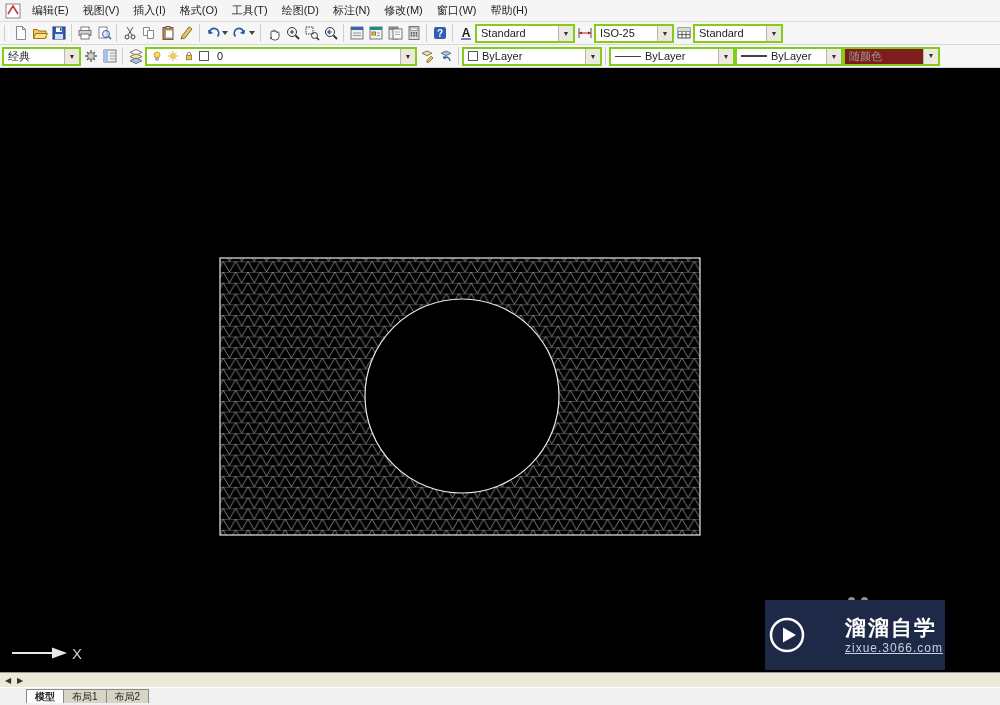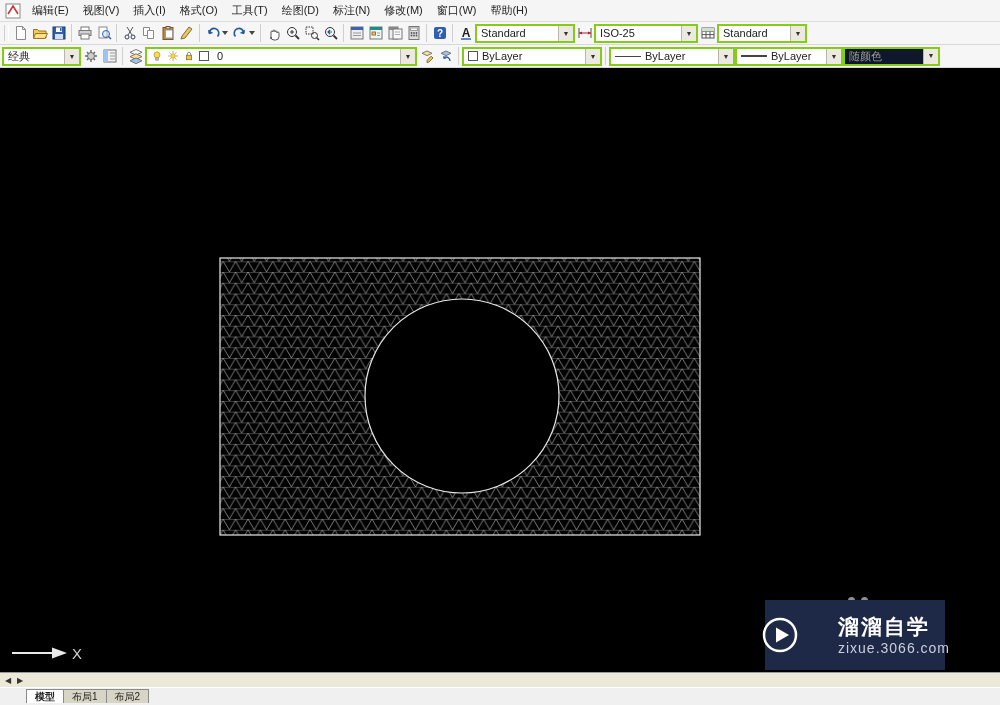--- a/index.html
+++ b/index.html
@@ -14,35 +14,35 @@
   
   .toolbar { height:23px; background:#f6f6f6; border-bottom:1px solid #d8d8d8; display:flex; align-items:center; padding:0 2px; }
   .grip { width:5px; height:16px; margin:0 2px; border-left:1px solid #cfcfcf; border-right:1px solid #fff; }
   .sep { width:1px; height:18px; background:#cfcfcf; margin:0 3px; flex:none; }
   .tbico { width:19px; height:19px; display:flex; align-items:center; justify-content:center; flex:none; border:1px solid transparent; }
   .tbico svg { width:16px; height:16px; display:block; }
   .caret { width:0; height:0; border-left:3px solid transparent; border-right:3px solid transparent; border-top:4px solid #444; margin:0 2px 0 0; flex:none; }
 
   .combo { height:19px; background:#fff; border:2px solid #84cc16; display:flex; align-items:center; padding-left:4px; flex:none; font-size:11px; overflow:hidden; white-space:nowrap; }
   .combo .arrow { margin-left:auto; width:15px; height:100%; background:#ece9e0; border-left:1px solid #b9b5aa; display:flex; align-items:center; justify-content:center; font-size:7px; color:#333; flex:none; }
-  .combo.disabled { background:#0f172a; color:#9a9a92;font-family:Liberation Serif, serif; }
+  .combo.disabled { background:#7f1d1d; color:#9a9a92;font-family:Liberation Serif, serif; }
   .combo .line-sample { display:inline-block; width:26px; height:0; border-top:1px solid #444; margin-right:4px; flex:none; }
   .combo .line-sample.thick { border-top-width:2px; }
   .combo .swatch { width:10px; height:10px; border:1px solid #555; background:#fff; margin-right:4px; flex:none; }
 
   
   .drawing { position:relative; height:604px; background:#000; overflow:hidden; }
   .drawing svg.cad { position:absolute; left:0; top:0; }
 
   
   .watermark { position:absolute; right:55px; bottom:2px; width:180px; height:70px; background:#1e2947; display:flex; align-items:center; justify-content:center; gap:10px; }
   .wm-logo { width:40px; height:40px; flex:none; }
   .wm-text { display:flex; flex-direction:column;margin-left:28px; }
   .wm-title { color:#fff; font-size:21px; font-weight:bold; letter-spacing:2px; line-height:26px; }
-  .wm-url { color:#c9cfdd; font-size:14px; letter-spacing:1px; }
+  .wm-url { color:#c9cfdd; font-size:12px; letter-spacing:1px;text-decoration:underline; }
   .wm-dots { position:absolute; right:132px; bottom:68px; display:flex; gap:6px; }
   .wm-dots span { width:7px; height:7px; border-radius:50%; background:#8f8f97; display:block; }
 
   
   .tabbar { height:15px; background:#ece9d8; border-top:1px solid #9a9a9a; display:flex; align-items:center; font-size:10px; padding-left:2px; }
   .tab-nav { width:12px; text-align:center; font-size:8px; color:#333; cursor:default; }
   .tab { padding:0 8px; height:14px; line-height:14px; border:1px solid #8a8a8a; border-bottom:none; background:#d9d5c5; margin-right:-1px; cursor:default;margin-top:32px; }
   .tab.active { background:#fff; font-weight:bold; }
 
   
@@ -249,21 +249,21 @@
   </div>
 
   <div class="tbico">
     <svg viewBox="0 0 16 16">
         <line x1="2" y1="3" x2="2" y2="13" stroke="#555"></line>
         <line x1="14" y1="3" x2="14" y2="13" stroke="#555"></line>
         <line x1="2" y1="8" x2="14" y2="8" stroke="#b02020"></line>
         <path d="M2 8l3-1.5v3zM14 8l-3-1.5v3z" fill="#b02020"></path>
       </svg>
   </div>
-  <div class="combo" style="width:104px">
+  <div class="combo" style="width:80px">
     <span>ISO-25</span>
     <span class="arrow">▼</span>
   </div>
 
   <div class="tbico">
     <svg viewBox="0 0 16 16">
         <rect x="2" y="3" width="12" height="10" fill="#fff" stroke="#555"></rect>
         <line x1="2" y1="6.3" x2="14" y2="6.3" stroke="#555"></line>
         <line x1="2" y1="9.6" x2="14" y2="9.6" stroke="#555"></line>
         <line x1="6" y1="3" x2="6" y2="13" stroke="#555"></line>

